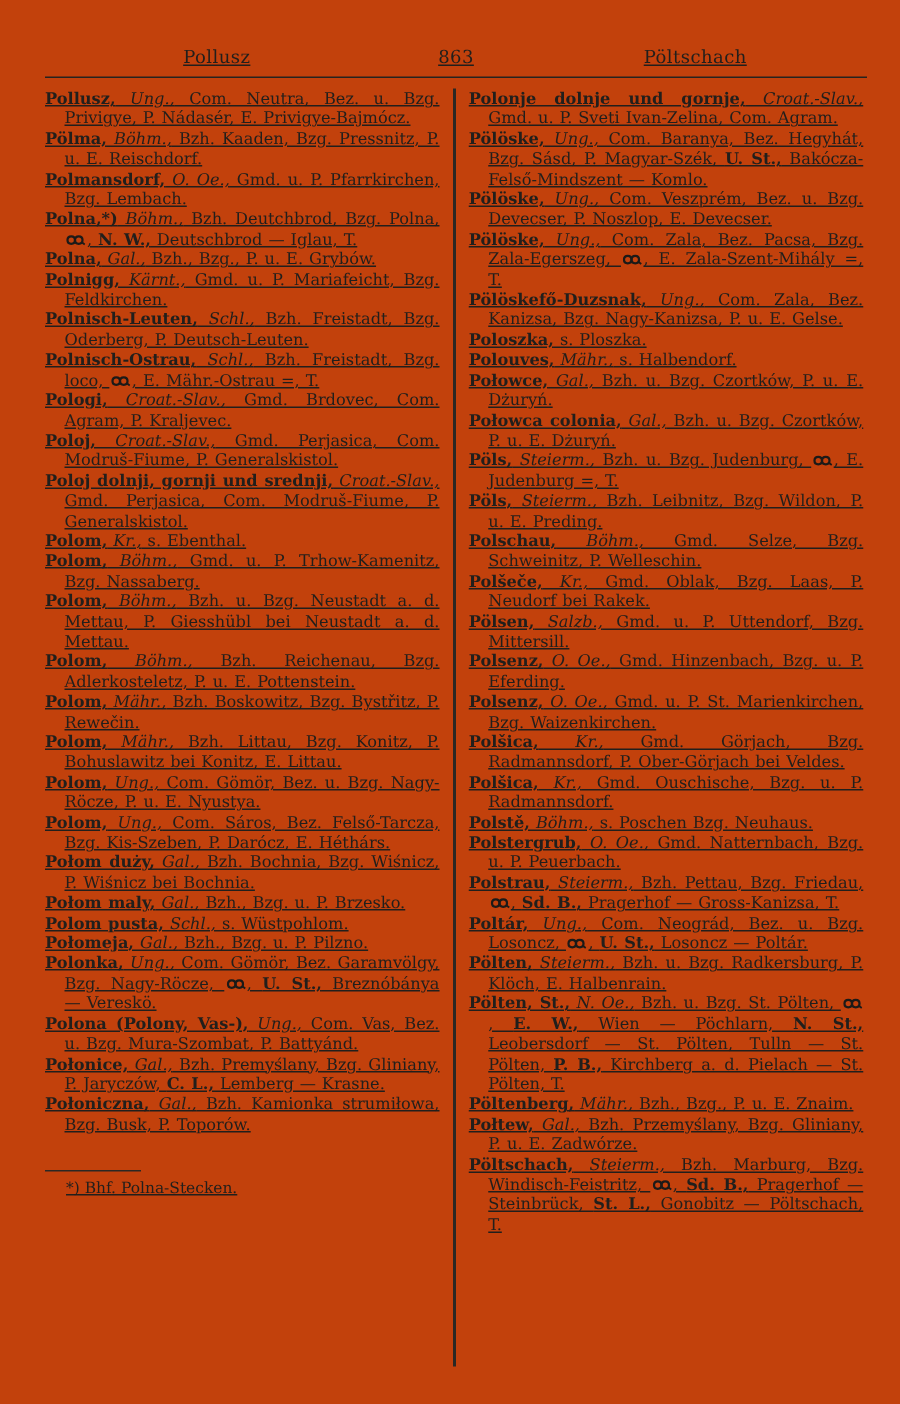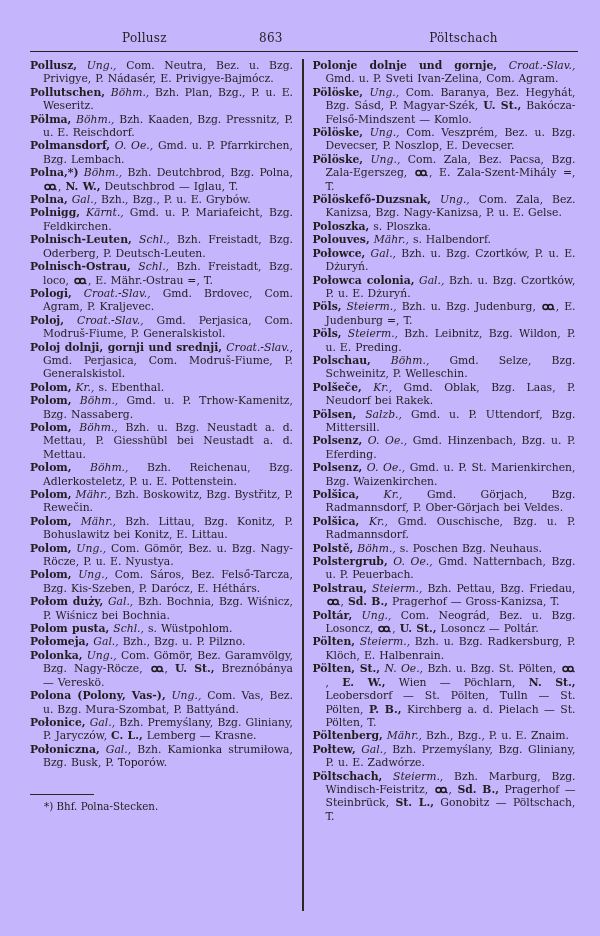--- a/index.html
+++ b/index.html
@@ -1,35 +1,36 @@
 <!DOCTYPE html>
 <html><head>
 <meta charset="utf-8">
 <style>
   html,body{margin:0;padding:0;}
   .page{
     position:relative;
     width:600px;height:936px;
-    background:#c4b5fd;
+    background:#c2410c;
     background-image:linear-gradient(180deg,#efede6 0%,#f3f1eb 8%,#f1efe9 90%,#ecead f 100%);
     color:#211f1c;
     font-family:"DejaVu Serif","Liberation Serif",serif;
     overflow:hidden;
     box-sizing:border-box;
     padding:30px 8px 0 30px;
+    text-decoration:underline;
   }
   .header{
     display:flex;
     width:548px;
     font-size:12px;
     line-height:16px;
     letter-spacing:.3px;
   }
   .header .h-cell{flex:1;text-align:center;}
-  .header .h-num{flex:0 0 90px;text-align:left;}
+  .header .h-num{flex:0 0 90px;text-align:center;}
   .header-rule{
     width:548px;height:0;
     border-top:1.6px solid #26231f;
     margin-top:5px;
   }
   .columns{
     display:flex;
     width:548px;
     padding-top:7px;
   }
@@ -65,21 +66,20 @@
     <span class="h-cell">Pollusz</span>
     <span class="h-num">863</span>
     <span class="h-cell">Pöltschach</span>
   </div>
   <div class="header-rule"></div>
 
   <div class="columns">
     <div class="col">
       <div>
           <p class="entry"><span class="b">Pollusz,</span><span class="i"> Ung.,</span><span class="n"> Com. Neutra, Bez. u. Bzg. Privigye, P. Nádasér, E. Privigye-Bajmócz.</span></p>
-          <p class="entry"><span class="b">Pollutschen,</span><span class="i"> Böhm.,</span><span class="n"> Bzh. Plan, Bzg., P. u. E. Weseritz.</span></p>
           <p class="entry"><span class="b">Pölma,</span><span class="i"> Böhm.,</span><span class="n"> Bzh. Kaaden, Bzg. Pressnitz, P. u. E. Reischdorf.</span></p>
           <p class="entry"><span class="b">Polmansdorf,</span><span class="i"> O. Oe.,</span><span class="n"> Gmd. u. P. Pfarrkirchen, Bzg. Lembach.</span></p>
           <p class="entry"><span class="b">Polna,*)</span><span class="i"> Böhm.,</span><span class="n"> Bzh. Deutchbrod, Bzg. Polna, </span><span class="ph"><svg width="13" height="8" viewBox="0 0 26 14">
                 <path d="M2 7 Q2 2 7 2 Q12 2 12 7 Q12 12 7 12 Q2 12 2 7 Z" fill="none" stroke="#1c1a18" stroke-width="3"></path>
                 <path d="M12 7 Q12 2 17 2 Q22 2 22 7 Q22 12 17 12 Q12 12 12 7 Z" fill="none" stroke="#1c1a18" stroke-width="3"></path>
                 <path d="M21 10 L25 13" stroke="#1c1a18" stroke-width="2.5"></path>
               </svg></span><span class="n">, </span><span class="b">N. W.,</span><span class="n"> Deutschbrod — Iglau, T.</span></p>
           <p class="entry"><span class="b">Polna,</span><span class="i"> Gal.,</span><span class="n"> Bzh., Bzg., P. u. E. Grybów.</span></p>
           <p class="entry"><span class="b">Polnigg,</span><span class="i"> Kärnt.,</span><span class="n"> Gmd. u. P. Mariafeicht, Bzg. Feldkirchen.</span></p>
           <p class="entry"><span class="b">Polnisch-Leuten,</span><span class="i"> Schl.,</span><span class="n"> Bzh. Freistadt, Bzg. Oderberg, P. Deutsch-Leuten.</span></p>
@@ -93,20 +93,21 @@
           <p class="entry"><span class="b">Poloj dolnji, gornji und srednji,</span><span class="i"> Croat.-Slav.,</span><span class="n"> Gmd. Perjasica, Com. Modruš-Fiume, P. Generalskistol.</span></p>
           <p class="entry"><span class="b">Polom,</span><span class="i"> Kr.,</span><span class="n"> s. Ebenthal.</span></p>
           <p class="entry"><span class="b">Polom,</span><span class="i"> Böhm.,</span><span class="n"> Gmd. u. P. Trhow-Kamenitz, Bzg. Nassaberg.</span></p>
           <p class="entry"><span class="b">Polom,</span><span class="i"> Böhm.,</span><span class="n"> Bzh. u. Bzg. Neustadt a. d. Mettau, P. Giesshübl bei Neustadt a. d. Mettau.</span></p>
           <p class="entry"><span class="b">Polom,</span><span class="i"> Böhm.,</span><span class="n"> Bzh. Reichenau, Bzg. Adlerkosteletz, P. u. E. Pottenstein.</span></p>
           <p class="entry"><span class="b">Polom,</span><span class="i"> Mähr.,</span><span class="n"> Bzh. Boskowitz, Bzg. Bystřitz, P. Rewečin.</span></p>
           <p class="entry"><span class="b">Polom,</span><span class="i"> Mähr.,</span><span class="n"> Bzh. Littau, Bzg. Konitz, P. Bohuslawitz bei Konitz, E. Littau.</span></p>
           <p class="entry"><span class="b">Polom,</span><span class="i"> Ung.,</span><span class="n"> Com. Gömör, Bez. u. Bzg. Nagy-Röcze, P. u. E. Nyustya.</span></p>
           <p class="entry"><span class="b">Polom,</span><span class="i"> Ung.,</span><span class="n"> Com. Sáros, Bez. Felső-Tarcza, Bzg. Kis-Szeben, P. Darócz, E. Héthárs.</span></p>
           <p class="entry"><span class="b">Połom duży,</span><span class="i"> Gal.,</span><span class="n"> Bzh. Bochnia, Bzg. Wiśnicz, P. Wiśnicz bei Bochnia.</span></p>
+          <p class="entry"><span class="b">Połom maly,</span><span class="i"> Gal.,</span><span class="n"> Bzh., Bzg. u. P. Brzesko.</span></p>
           <p class="entry"><span class="b">Polom pusta,</span><span class="i"> Schl.,</span><span class="n"> s. Wüstpohlom.</span></p>
           <p class="entry"><span class="b">Połomeja,</span><span class="i"> Gal.,</span><span class="n"> Bzh., Bzg. u. P. Pilzno.</span></p>
           <p class="entry"><span class="b">Polonka,</span><span class="i"> Ung.,</span><span class="n"> Com. Gömör, Bez. Garamvölgy, Bzg. Nagy-Röcze, </span><span class="ph"><svg width="13" height="8" viewBox="0 0 26 14">
                 <path d="M2 7 Q2 2 7 2 Q12 2 12 7 Q12 12 7 12 Q2 12 2 7 Z" fill="none" stroke="#1c1a18" stroke-width="3"></path>
                 <path d="M12 7 Q12 2 17 2 Q22 2 22 7 Q22 12 17 12 Q12 12 12 7 Z" fill="none" stroke="#1c1a18" stroke-width="3"></path>
                 <path d="M21 10 L25 13" stroke="#1c1a18" stroke-width="2.5"></path>
               </svg></span><span class="n">, </span><span class="b">U. St.,</span><span class="n"> Breznóbánya — Vereskö.</span></p>
           <p class="entry"><span class="b">Polona (Polony, Vas-),</span><span class="i"> Ung.,</span><span class="n"> Com. Vas, Bez. u. Bzg. Mura-Szombat, P. Battyánd.</span></p>
           <p class="entry"><span class="b">Połonice,</span><span class="i"> Gal.,</span><span class="n"> Bzh. Premyślany, Bzg. Gliniany, P. Jaryczów, </span><span class="b">C. L.,</span><span class="n"> Lemberg — Krasne.</span></p>
           <p class="entry"><span class="b">Połoniczna,</span><span class="i"> Gal.,</span><span class="n"> Bzh. Kamionka strumiłowa, Bzg. Busk, P. Toporów.</span></p>

